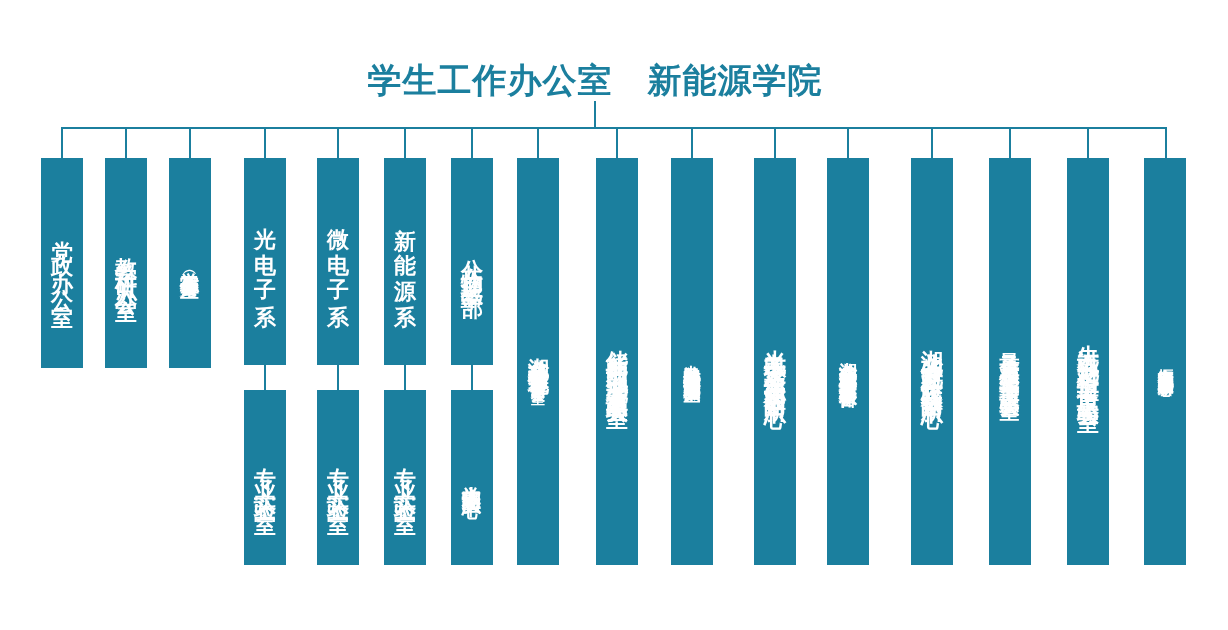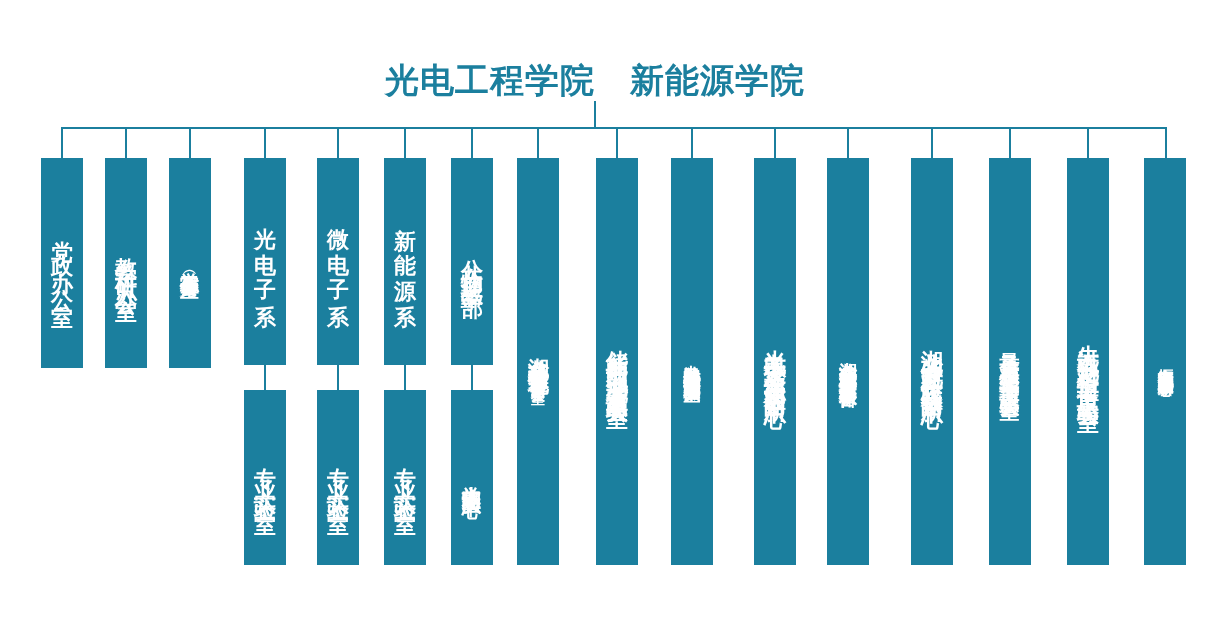--- a/index.html
+++ b/index.html
@@ -40,21 +40,21 @@
     line-height:1;
     white-space:nowrap;
     text-align:center;
   }
 </style>
 </head>
 <body>
 
 <div class="stage">
 
-  <div class="title">光电工程学院　新能源学院</div>
+  <div class="title">学生工作办公室　新能源学院</div>
 
   <div class="line" style="left:594px;top:101px;width:2px;height:27px;"></div>
   <div class="line" style="left:62px;top:127px;width:1105px;height:2px;"></div>
 
   <div class="line" style="left:61px;top:127px;width:2px;height:31px;"></div>
   <div class="line" style="left:125px;top:127px;width:2px;height:31px;"></div>
   <div class="line" style="left:189px;top:127px;width:2px;height:31px;"></div>
   <div class="line" style="left:264px;top:127px;width:2px;height:31px;"></div>
   <div class="line" style="left:337px;top:127px;width:2px;height:31px;"></div>
   <div class="line" style="left:404px;top:127px;width:2px;height:31px;"></div>

